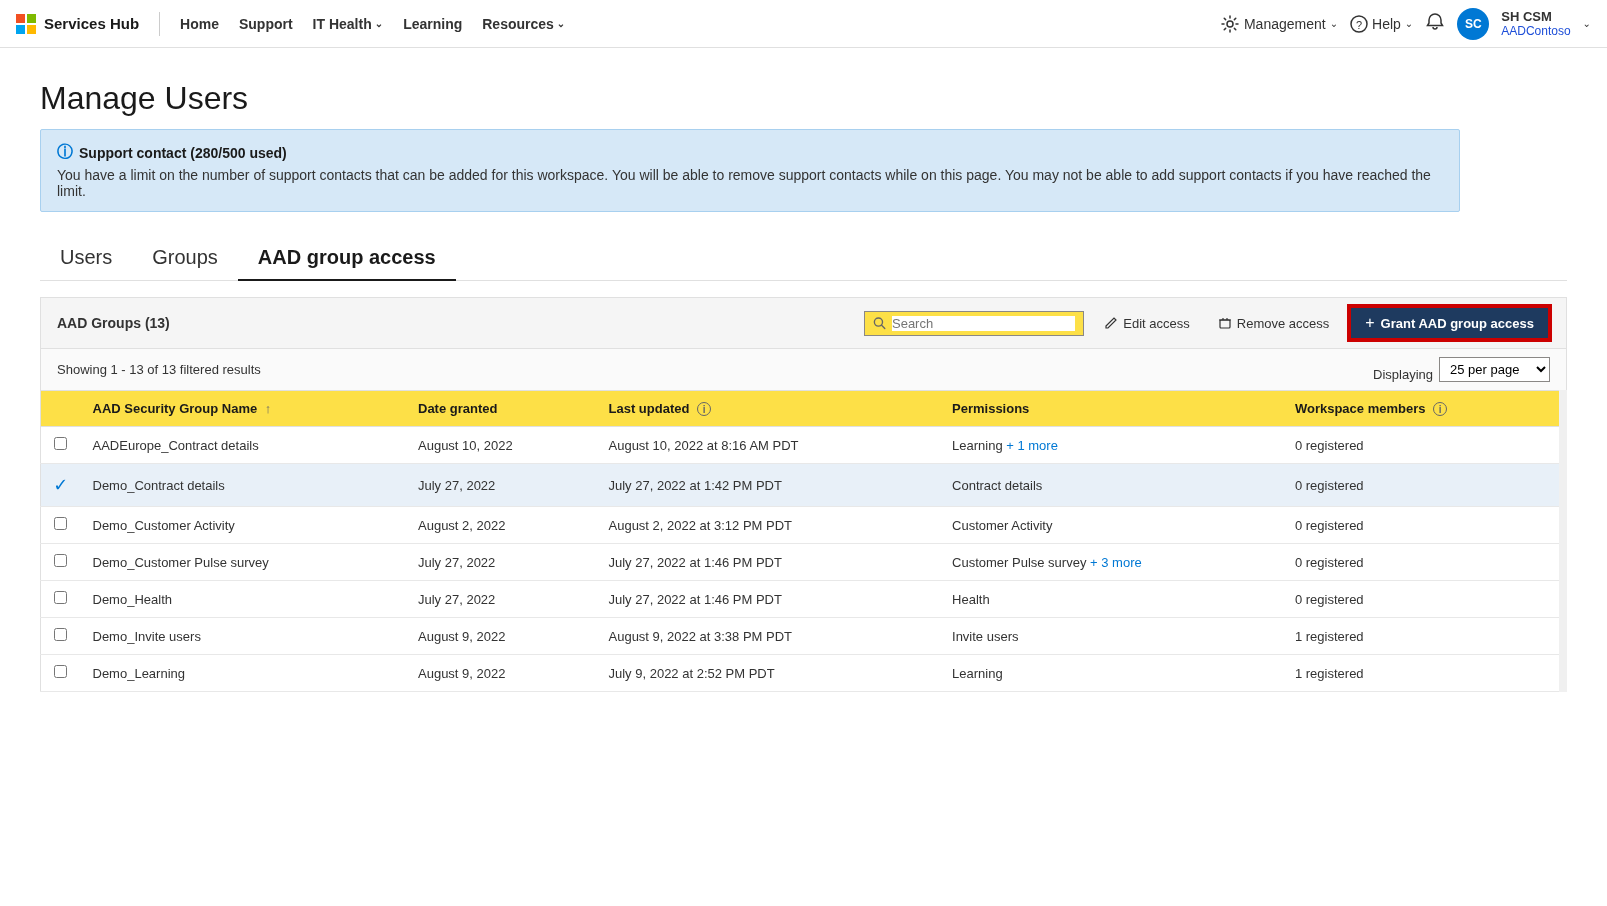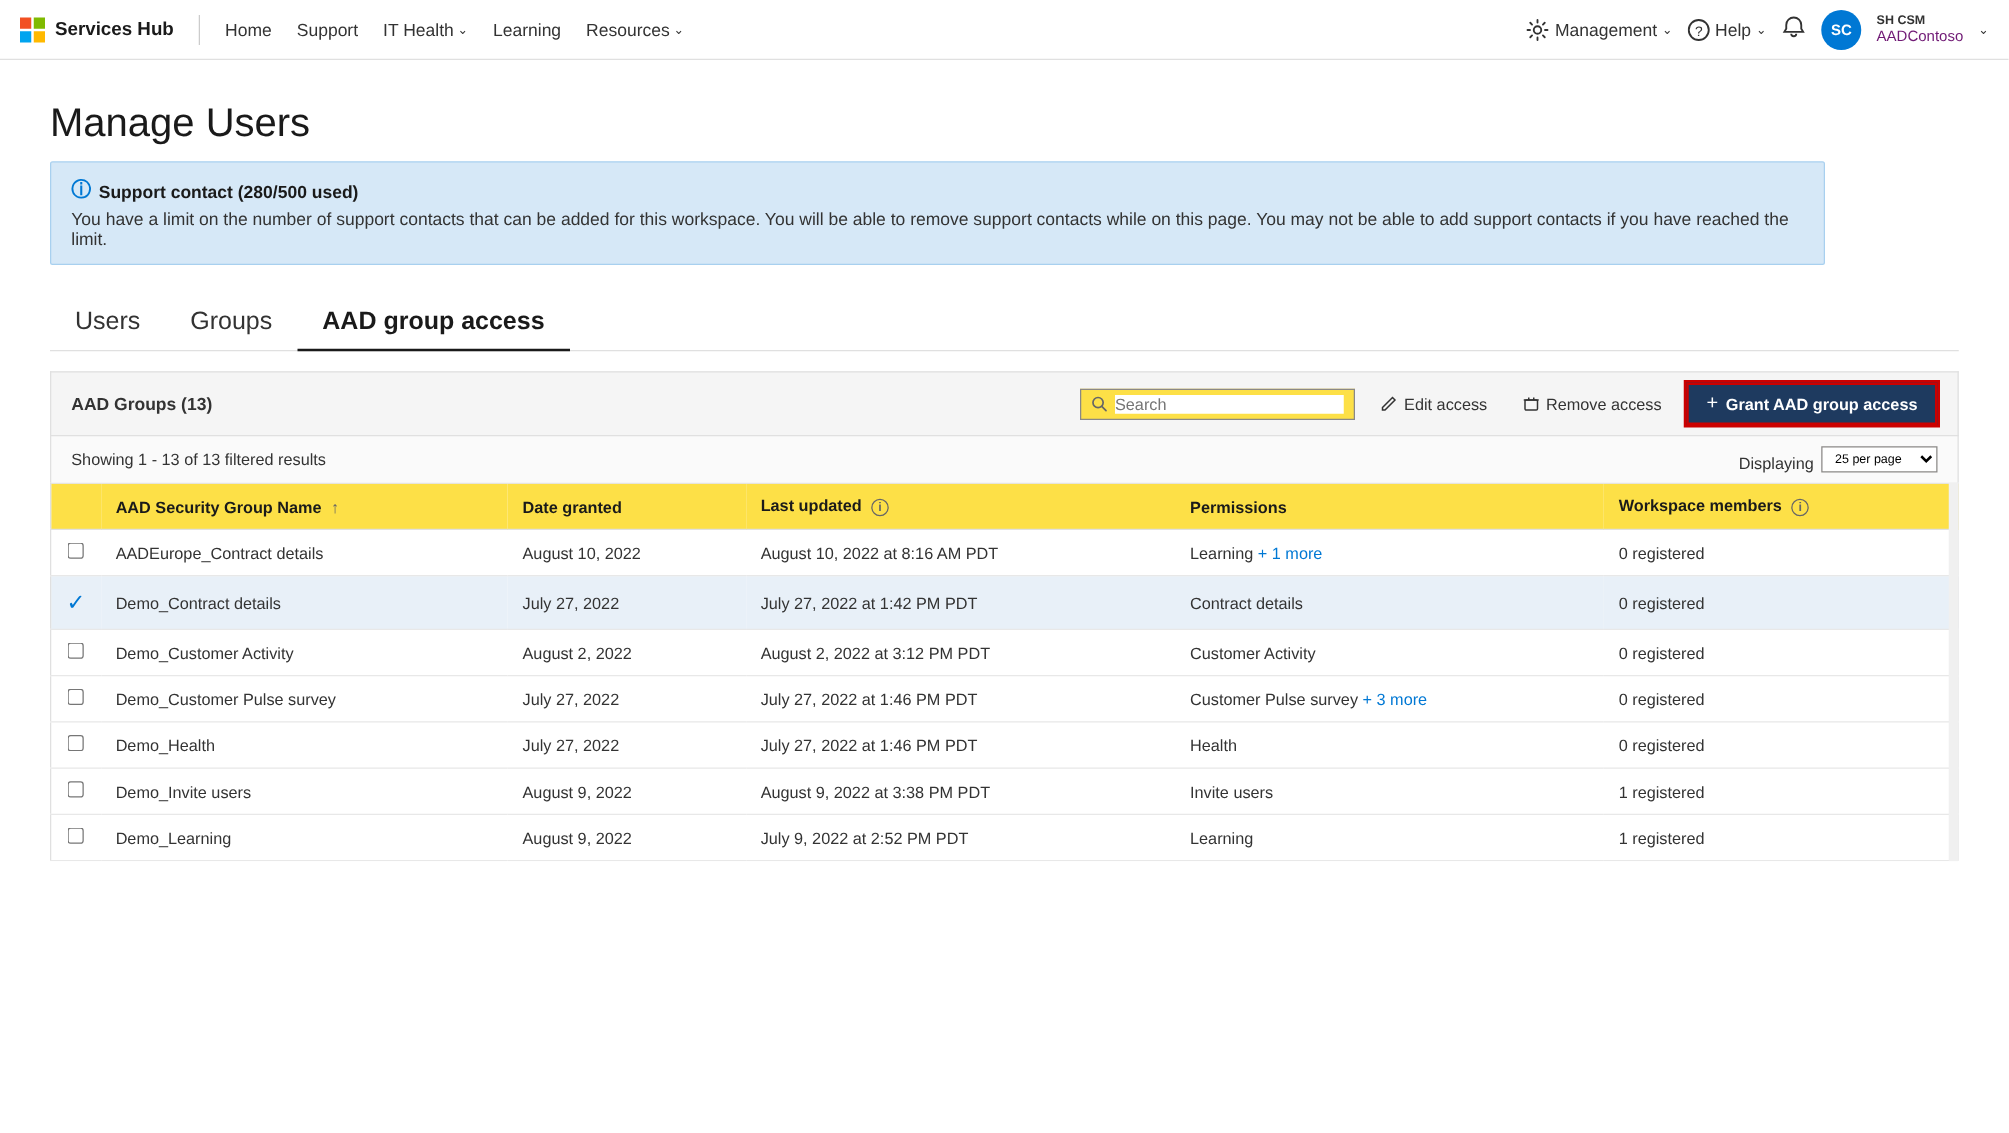--- a/index.html
+++ b/index.html
@@ -7,32 +7,32 @@
 
     
     .top-nav {
       display: flex; align-items: center; height: 48px;
       border-bottom: 1px solid #e0e0e0; padding: 0 16px; gap: 0;
       background: #fff;
     }
     .nav-logo { display: flex; align-items: center; gap: 8px; margin-right: 8px; }
     .nav-logo-text { font-size: 15px; font-weight: 600; color: #1a1a1a; }
     .nav-divider { width: 1px; height: 24px; background: #ccc; margin: 0 12px; }
-    .nav-links { display: flex; align-items: flex-end; gap: 4px; flex: 1; }
+    .nav-links { display: flex; align-items: flex-end; gap: 4px; flex: 1; font-weight: bold; }
     .nav-link { font-size: 14px; color: #333; padding: 4px 8px; cursor: pointer; text-decoration: none; white-space: nowrap; }
     .nav-link-with-arrow { display: flex; align-items: center; gap: 3px; }
     .nav-right { display: flex; align-items: center; gap: 12px; margin-left: auto; }
     .nav-management { display: flex; align-items: center; gap: 4px; font-size: 14px; color: #333; cursor: pointer; }
     .nav-management svg { width: 20px; height: 20px; }
     .nav-help { display: flex; align-items: center; gap: 4px; font-size: 14px; color: #333; cursor: pointer; }
     .nav-icon-btn { cursor: pointer; color: #333; }
     .nav-avatar { width: 32px; height: 32px; border-radius: 50%; background: #0078d4; color: #fff; display: flex; align-items: center; justify-content: center; font-size: 12px; font-weight: 600; cursor: pointer; }
     .nav-user-info { display: flex; flex-direction: column; font-size: 12px; cursor: pointer; }
-    .nav-user-name { font-weight: 600; font-size: 10px; }
-    .nav-user-org { color: #701a75; font-size: 12px; }
+    .nav-user-name { font-weight: 600; font-size: 13px; }
+    .nav-user-org { color: #1d4ed8; font-size: 12px; }
 
     
     .main-content { padding: 32px 40px 40px 40px; }
     .page-title { font-size: 32px; font-weight: 300; color: #1a1a1a; margin-bottom: 12px; }
     .page-description { font-size: 13px; color: #333; margin-bottom: 20px; max-width: 1300px; line-height: 1.5; }
 
     
     .alert-box {
       background: #d6e8f7; border: 1px solid #a8d0ef;
       padding: 12px 16px; border-radius: 2px; margin-bottom: 24px;
@@ -70,21 +70,21 @@
 
     
     .results-bar {
       display: flex; align-items: center; justify-content: space-between;
       border: 1px solid #e0e0e0; border-bottom: none;
       padding: 8px 16px; background: #fafafa; font-size: 13px;
     }
     .displaying-select { display: flex; align-items: flex-end; gap: 6px; }
     .per-page-select {
       border: 1px solid #8a8886; padding: 3px 6px;
-      font-size: 10px; background: #fff; cursor: pointer;
+      font-size: 13px; background: #fff; cursor: pointer;
     }
 
     
     .data-table { width: 100%; border-collapse: collapse; border: 1px solid #e0e0e0; }
     .data-table thead tr { border-bottom: 1px solid #e0e0e0; background: #fde047; }
     .data-table th {
       padding: 10px 12px; text-align: left; font-size: 13px;
       font-weight: 600; color: #1a1a1a; white-space: nowrap;
     }
     .data-table th .sort-arrow { margin-left: 4px; color: #666; }

